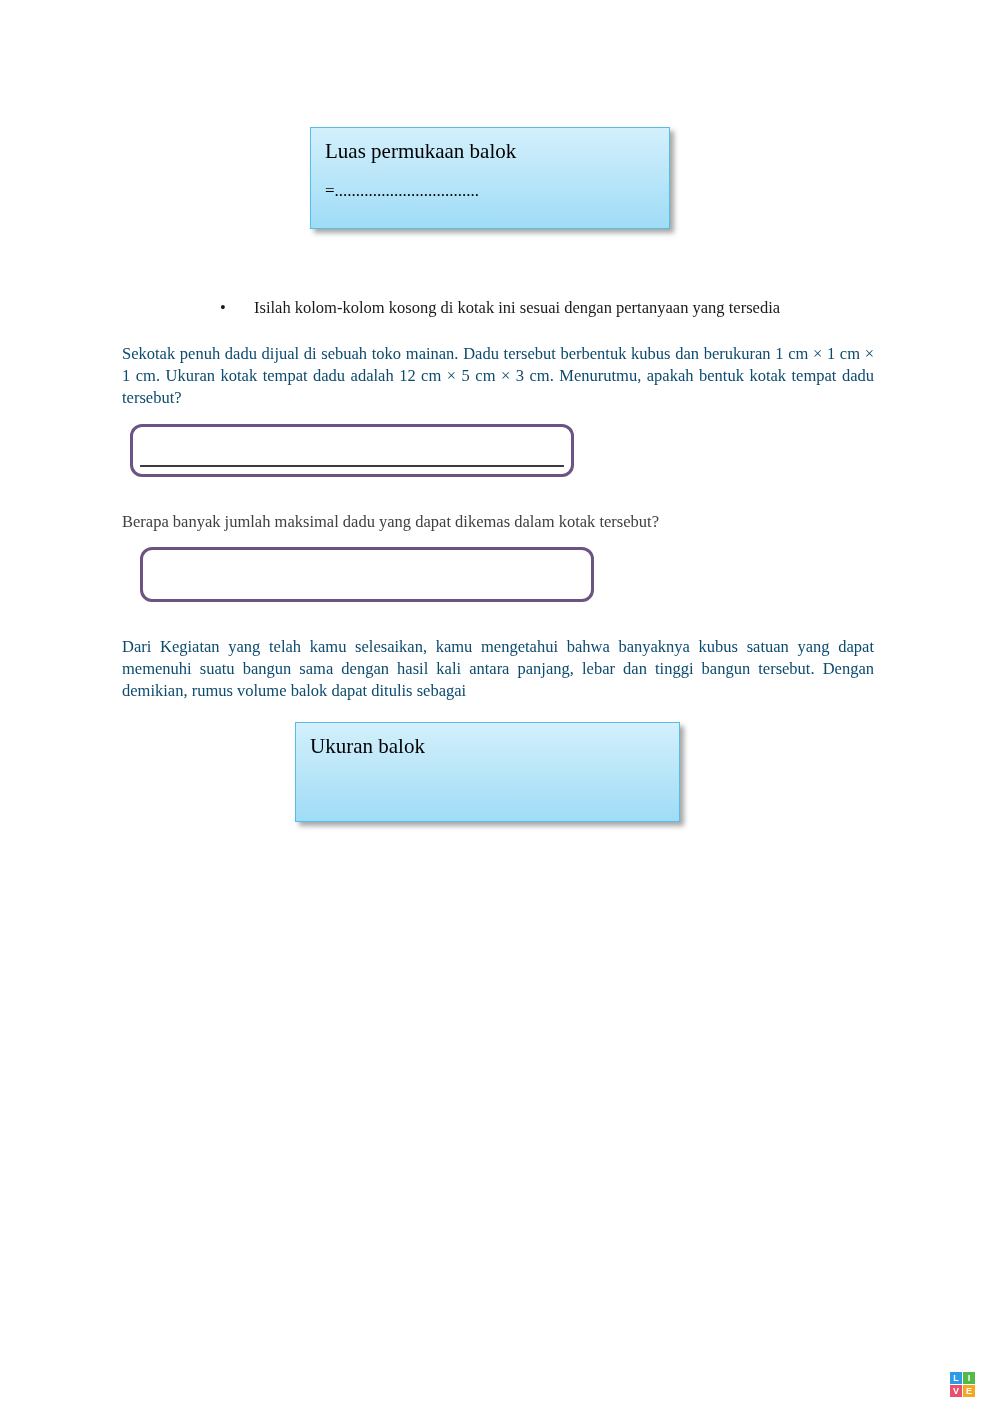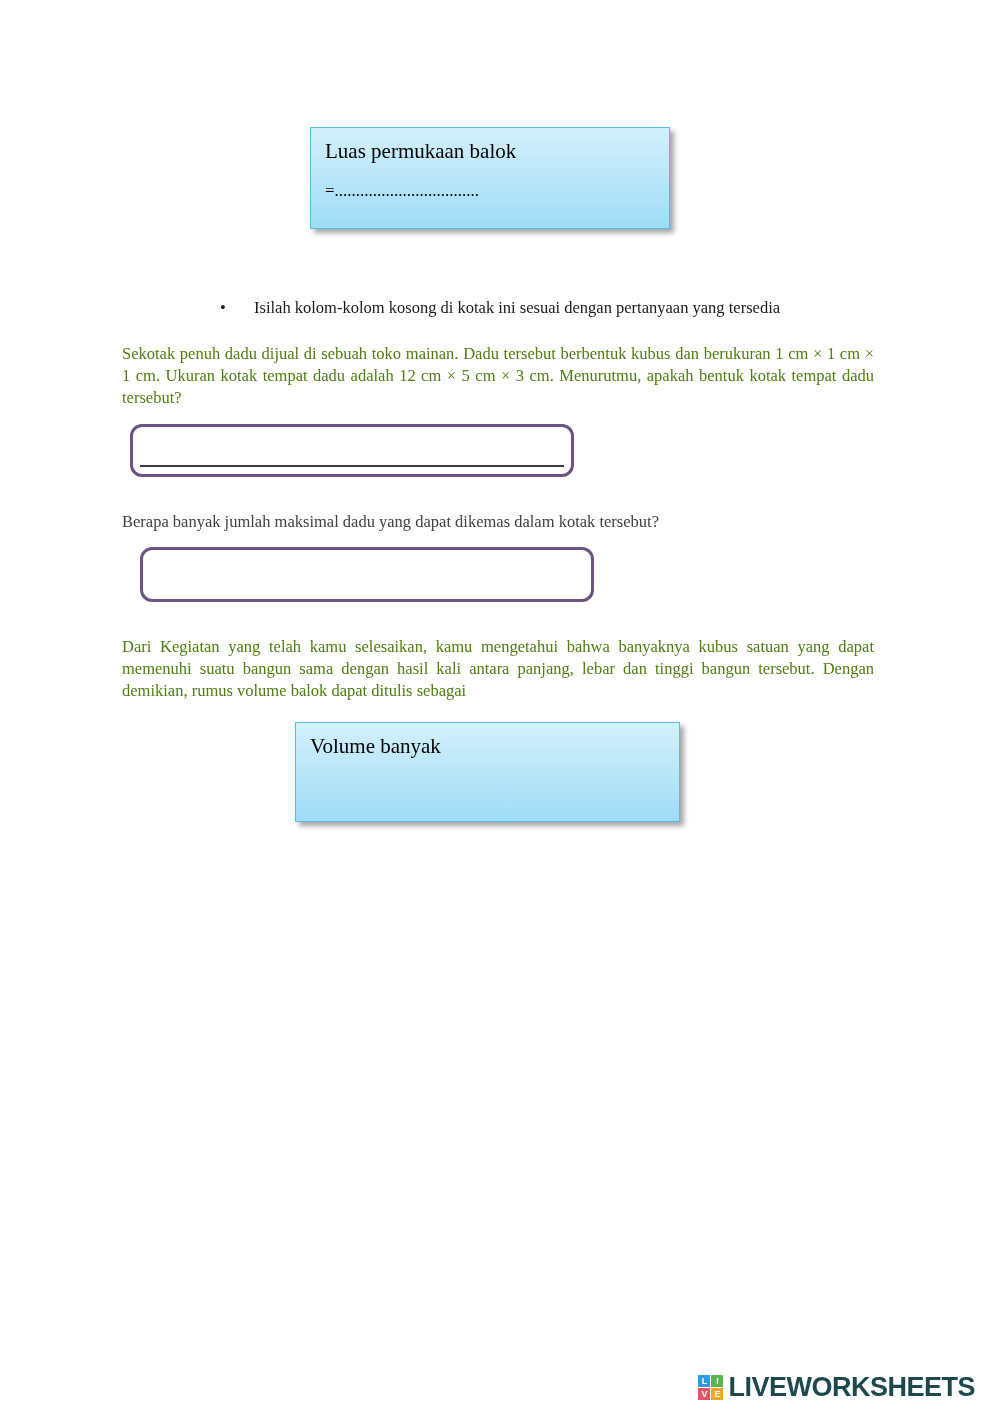--- a/index.html
+++ b/index.html
@@ -30,21 +30,21 @@
   
   .bullet-row{display:flex;font-size:16.5px;line-height:1.35;}
   .bullet-glyph{width:34px;flex:0 0 34px;text-align:left;padding-left:2px;}
   .bullet-text{flex:1;}
 
   
   .para{
     font-size:16.5px;
     line-height:1.33;
     text-align:justify;
-    color:#4d7c0f;
+    color:#0c4a6e;
   }
   .question{
     font-size:16.5px;
     line-height:1.33;
     color:#404040;
   }
 
   
   .answer-box{
     box-sizing:border-box;
@@ -103,24 +103,23 @@
 
 <div class="abs question" style="left:122px;top:511px;width:752px;">Berapa banyak jumlah maksimal dadu yang dapat dikemas dalam kotak tersebut?</div>
 
 <div class="answer-box" style="left:140px;top:547px;width:454px;height:55px;">
   <input class="answer-field" type="text" style="bottom: 4px;" value="">
 </div>
 
 <div class="abs para" style="left:122px;top:636px;width:752px;">Dari Kegiatan yang telah kamu selesaikan, kamu mengetahui bahwa banyaknya kubus satuan yang dapat memenuhi suatu bangun sama dengan hasil kali antara panjang, lebar dan tinggi bangun tersebut. Dengan demikian, rumus volume balok dapat ditulis sebagai</div>
 
 <div class="abs callout" style="left:295px;top:722px;width:385px;height:100px;">
-  <div class="callout-title">Volume banyak</div>
+  <div class="callout-title">Ukuran balok</div>
 </div>
 
 <div class="abs footer-brand" style="right:25px;top:1372px;">
   <span class="brand-logo">
     <span class="brand-sq" id="sq0" style="background: rgb(46, 155, 230);">L</span>
     <span class="brand-sq" id="sq1" style="background: rgb(83, 185, 72);">I</span>
     <span class="brand-sq" id="sq2" style="background: rgb(232, 80, 110);">V</span>
     <span class="brand-sq" id="sq3" style="background: rgb(245, 166, 35);">E</span>
   </span>
-  <span class="brand-text" id="brand-text" style="color: rgb(28, 72, 78);">LIVEWORKSHEETS</span>
 </div>
 
 </body></html>

